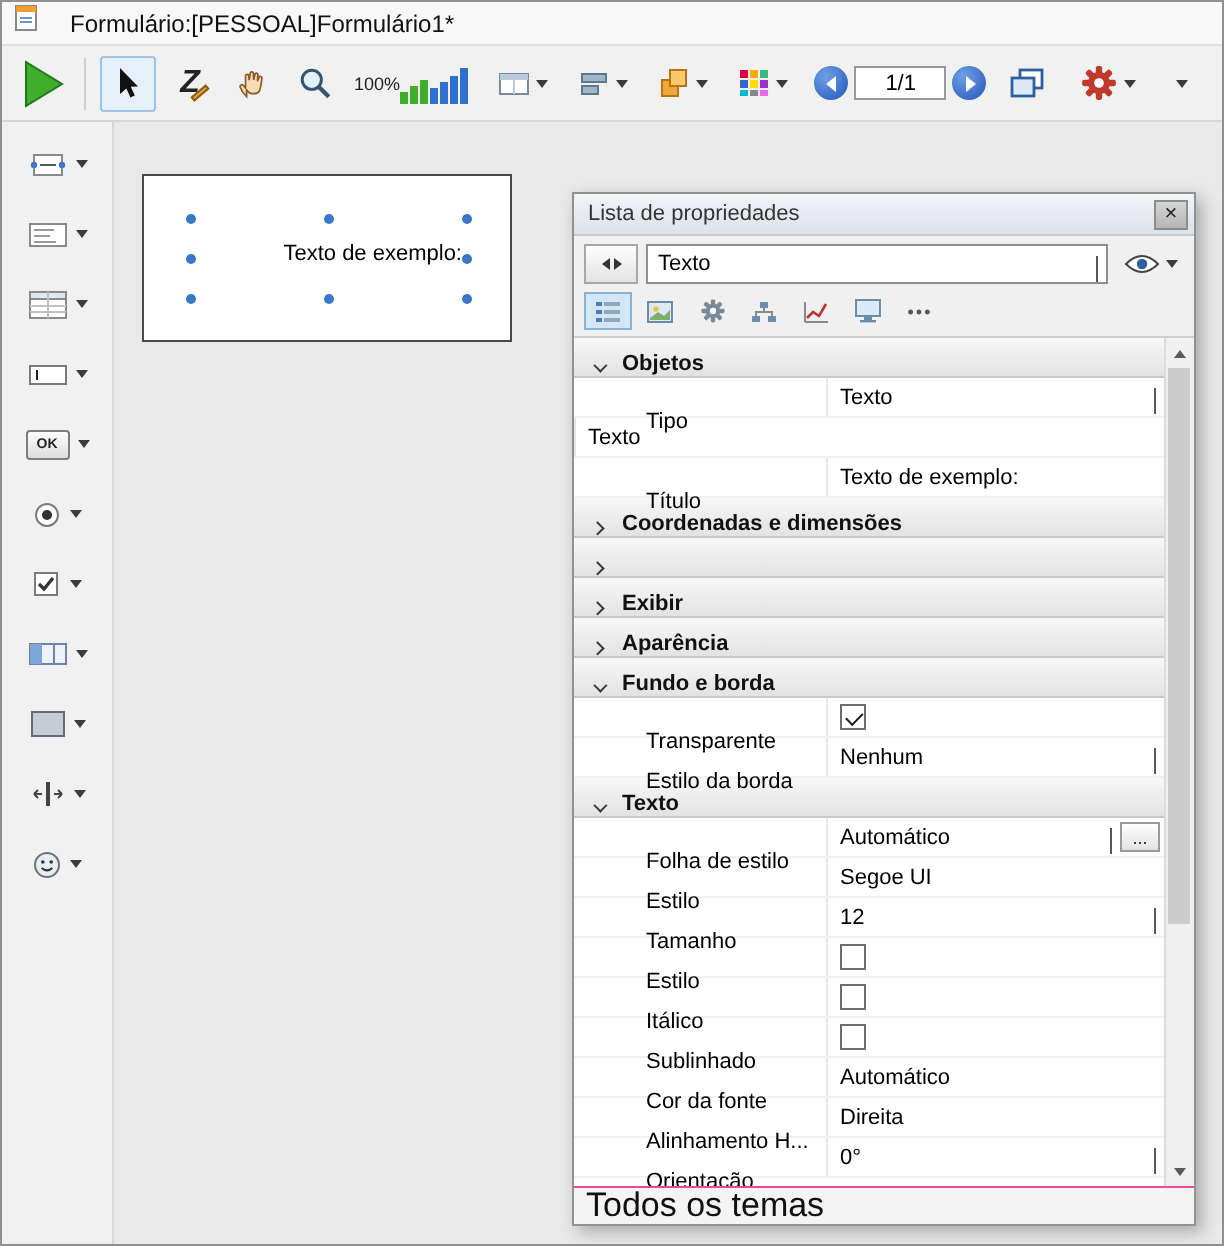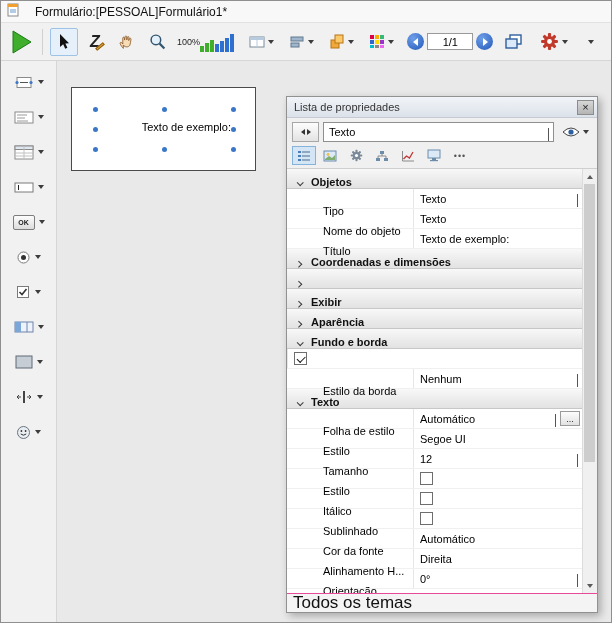--- a/index.html
+++ b/index.html
@@ -447,21 +447,20 @@
           <span>Objetos</span>
         </div>
         <div class="prow">
           <div class="plabel">Tipo</div>
           <div class="pvalue">
             <span>Texto</span>
             <span class="vchev"><i class="chev down"></i></span>
           </div>
         </div>
         <div class="prow">
-          <div class="plabel">Nome do objeto</div>
           <div class="pvalue">
             <span>Texto</span>
           </div>
         </div>
         <div class="prow">
           <div class="plabel">Título</div>
           <div class="pvalue">
             <span>Texto de exemplo:</span>
           </div>
         </div>
@@ -490,20 +489,21 @@
           <span>Aparência</span>
         </div>
 
         <div class="sechdr">
           <span class="chevbox">
               <i class="chev down"></i>
             </span>
           <span>Fundo e borda</span>
         </div>
         <div class="prow">
+          <div class="plabel">Transparente</div>
           <div class="pvalue">
             <span class="cb on"></span>
           </div>
         </div>
         <div class="prow">
           <div class="plabel">Estilo da borda</div>
           <div class="pvalue">
             <span>Nenhum</span>
             <span class="vchev"><i class="chev down"></i></span>
           </div>

